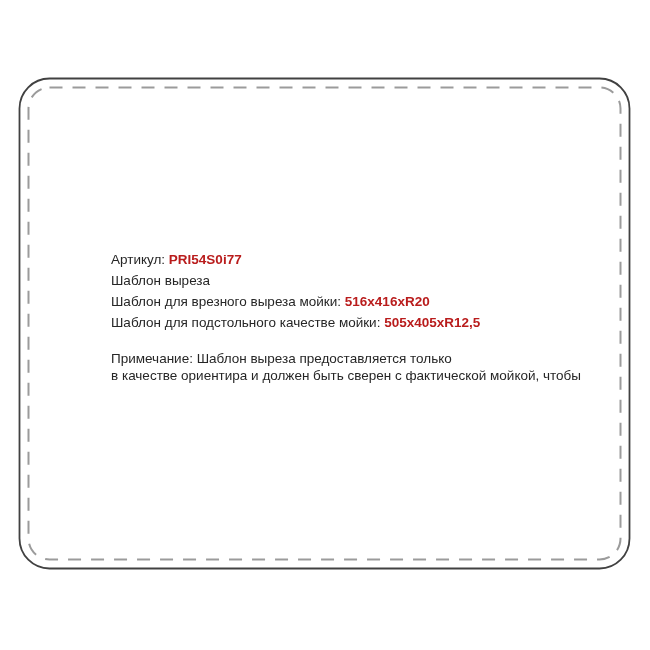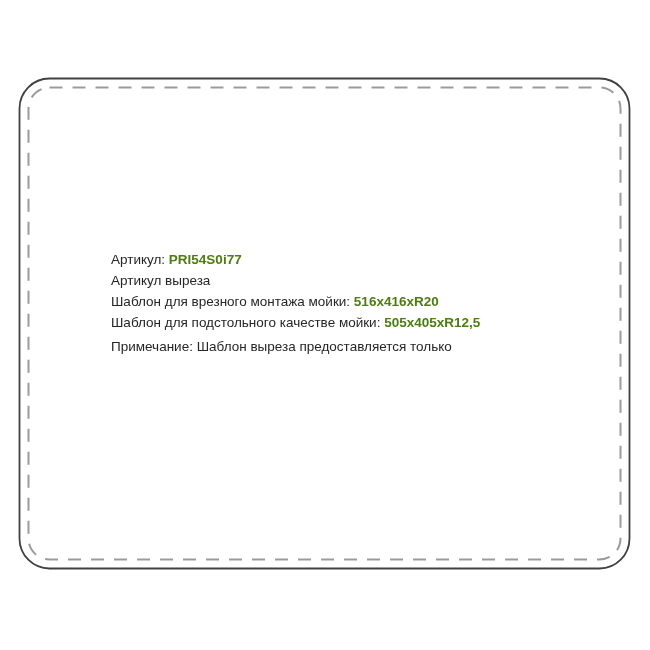--- a/index.html
+++ b/index.html
@@ -31,25 +31,25 @@
     color: #262626;
   }
   .spec-line {
     font-size: 13.5px;
     line-height: 17px;
     margin: 0 0 4px 0;
     white-space: nowrap;
   }
   .spec-line .value {
     font-weight: 700;
-    color: #4d7c0f;
+    color: #b91c1c;
     text-align: center;
   }
   .note-block {
-    margin-top: 7px;
+    margin-top: 19px;
   }
   .note-line {
     font-size: 13.5px;
     line-height: 17px;
     white-space: nowrap;
   }
 </style>
 </head>
 <body>
 
@@ -62,29 +62,30 @@
     <rect x="28.5" y="87.5" width="592" height="472" rx="21" ry="21" fill="none" stroke-width="2" stroke-dasharray="13 10" stroke="#9b9b9b"></rect>
   </svg>
 
   <div class="spec-block">
 
     <div class="spec-line">
       <span class="label">Артикул: </span><span class="value">PRI54S0i77</span>
     </div>
 
     <div class="spec-line">
-      <span class="label">Артикул выреза</span>
+      <span class="label">Шаблон выреза</span>
     </div>
 
     <div class="spec-line">
-      <span class="label">Шаблон для врезного монтажа мойки: </span><span class="value">516x416xR20</span>
+      <span class="label">Шаблон для врезного выреза мойки: </span><span class="value">516x416xR20</span>
     </div>
 
     <div class="spec-line">
       <span class="label">Шаблон для подстольного качестве мойки: </span><span class="value">505x405xR12,5</span>
     </div>
 
     <div class="note-block">
       <div class="note-line">Примечание: Шаблон выреза предоставляется только</div>
+      <div class="note-line">в качестве ориентира и должен быть сверен с фактической мойкой, чтобы</div>
     </div>
 
   </div>
 </div>
 
 </body></html>

